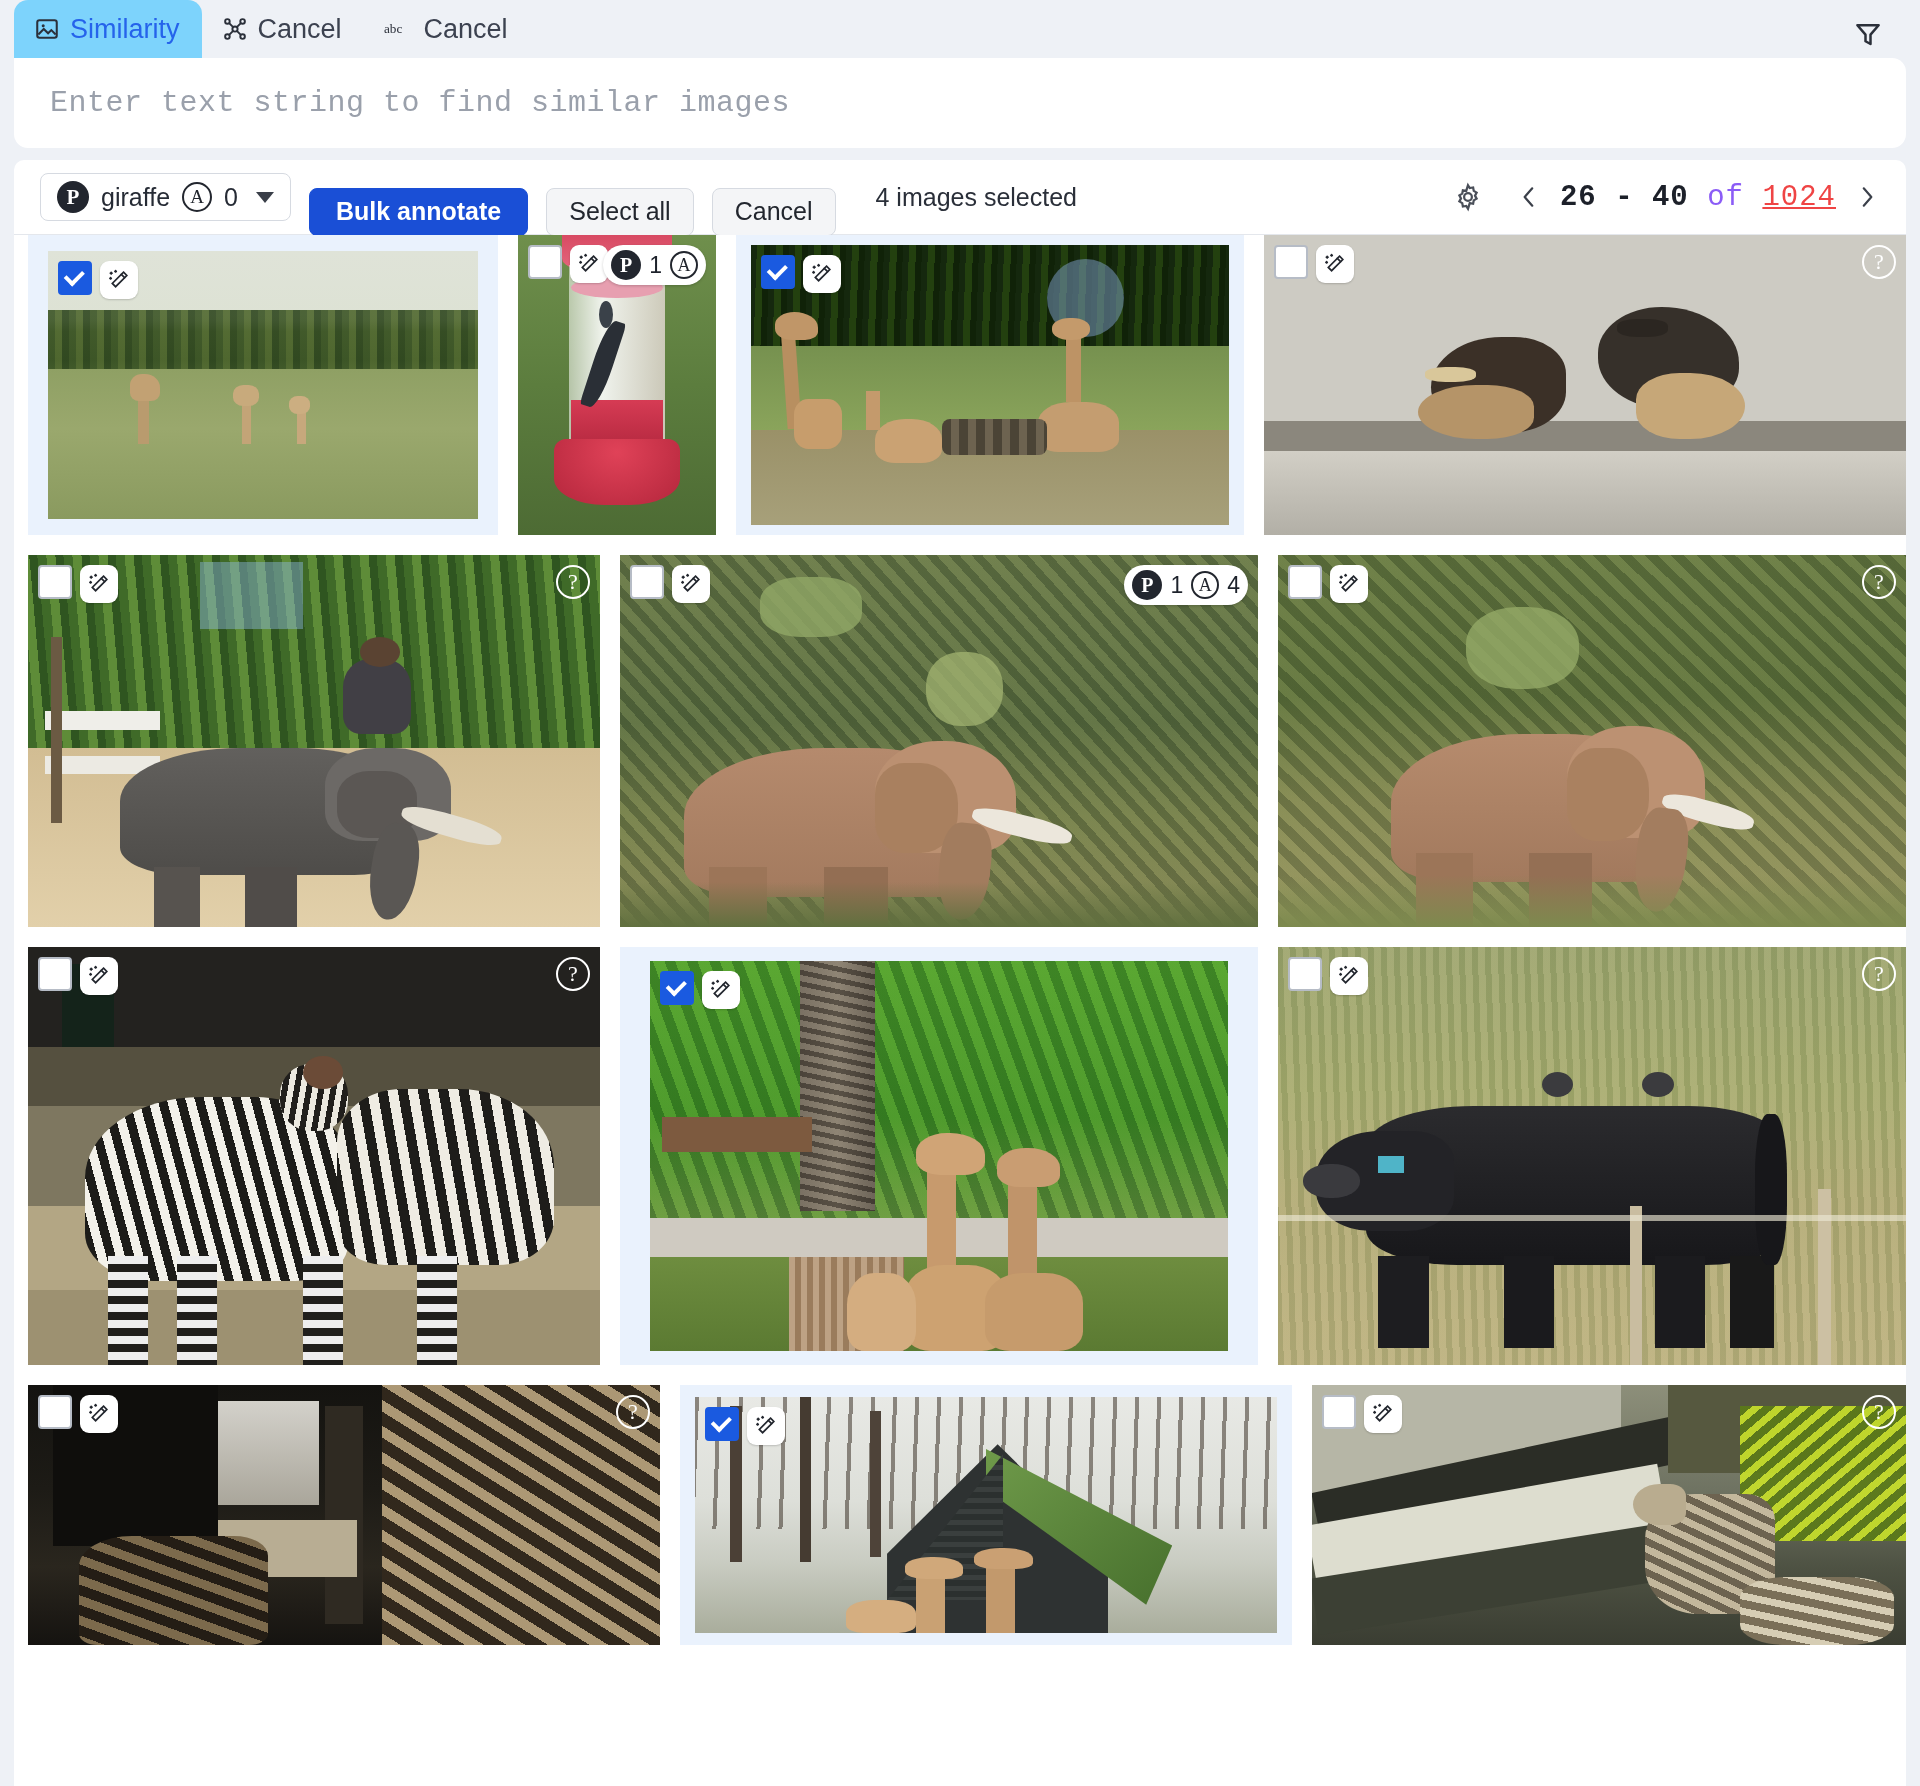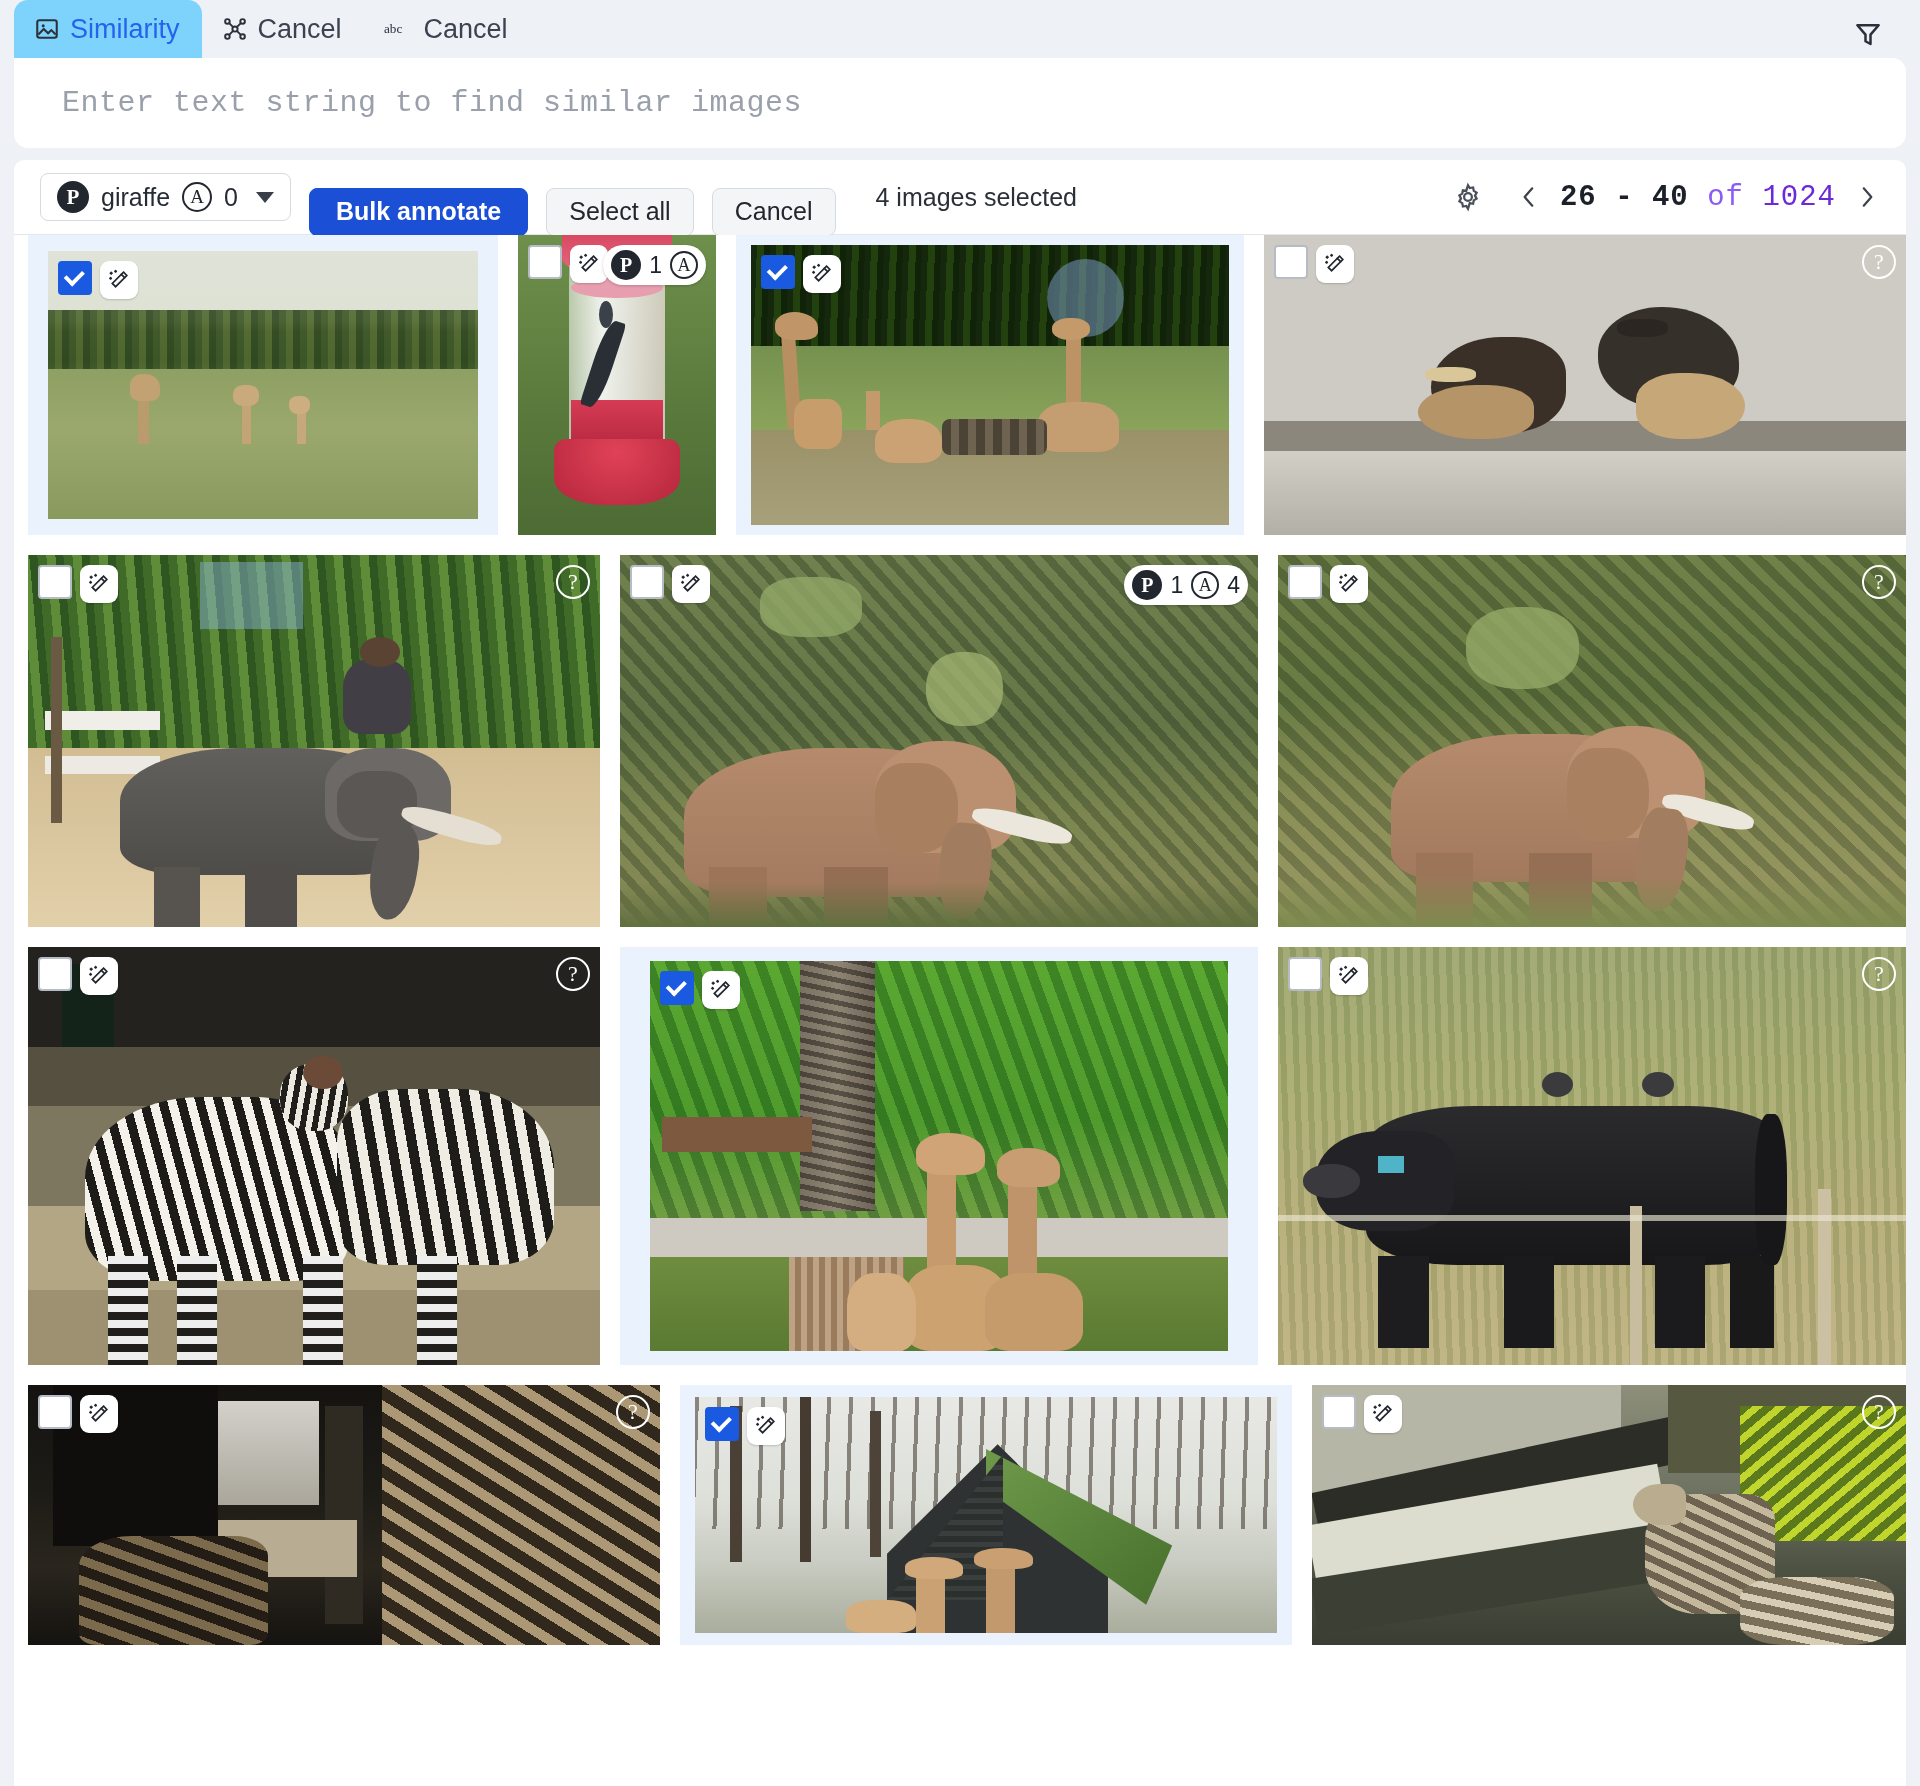--- a/index.html
+++ b/index.html
@@ -49,21 +49,21 @@
     top: 12px;
     width: 44px; height: 44px;
     display: flex; align-items: center; justify-content: center;
     cursor: pointer;
   }
 
   .search-wrap {
     background: #ffffff;
     margin: 0 14px;
     border-radius: 0 14px 14px 14px;
-    padding: 12px;
+    padding: 0;
     height: 90px;
     display: flex;
     align-items: center;
   }
   .search-input {
     width: 100%;
     border: none;
     outline: none;
     font-family: "Liberation Mono", "DejaVu Sans Mono", monospace;
     font-size: 30px;
@@ -161,21 +161,21 @@
     display: flex; align-items: center; gap: 18px;
   }
   .pager-text {
     font-family: "Liberation Mono", "DejaVu Sans Mono", monospace;
     font-size: 29px;
     letter-spacing: 1px;
     white-space: nowrap;
   }
   .pager-range { color: #1c2029; font-weight: 700; }
   .pager-of { color: #8b5cf6; }
-  .pager-total { color: #6d28d9; }
+  .pager-total { color: #ef4444; text-decoration: underline; }
   .chev { cursor: pointer; display: flex; align-items: center; }
 
   
   .grid-area {
     background: #ffffff;
     margin: 0 14px;
     height: 1566px;
     overflow: hidden;
     position: relative;
   }

